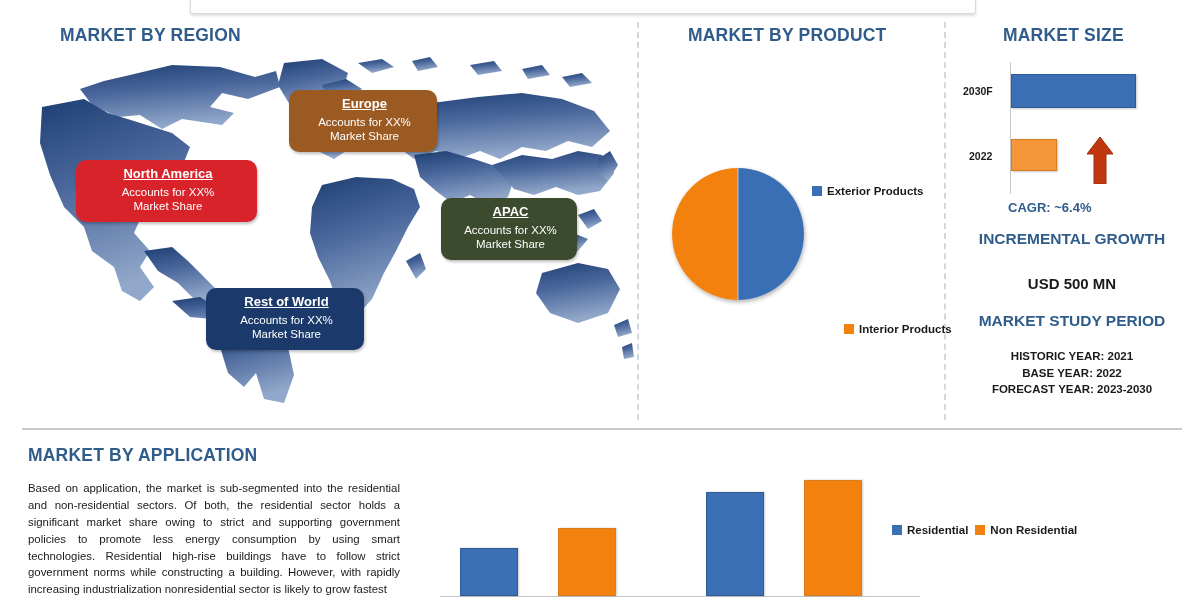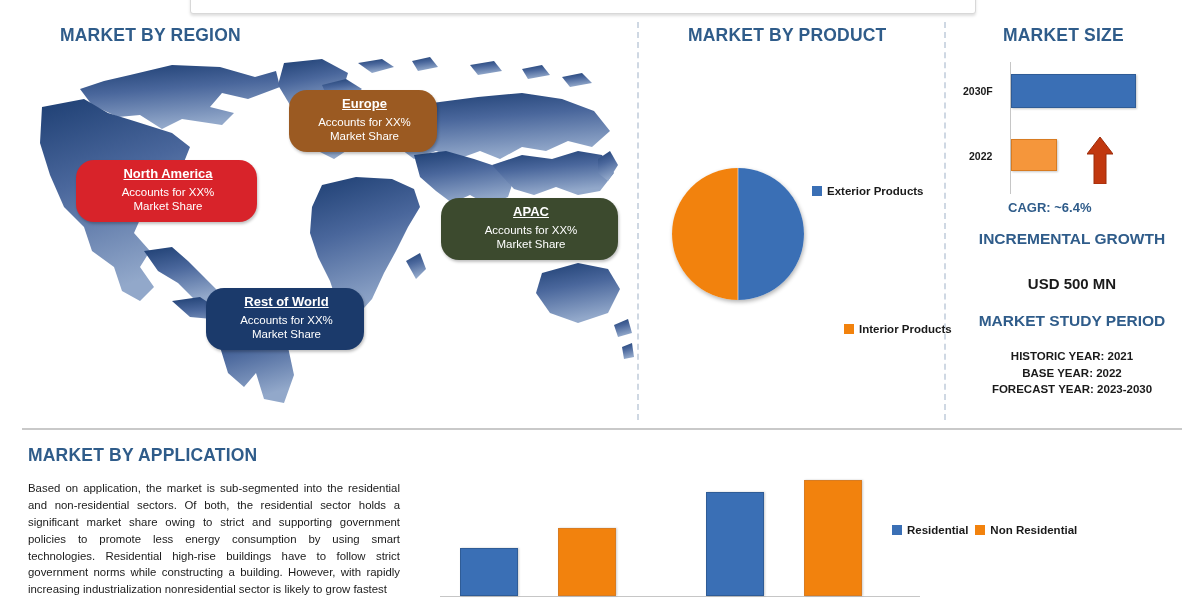--- a/index.html
+++ b/index.html
@@ -50,35 +50,35 @@
   #t-size    { left: 1003px; top: 25px; text-align: center; }
   #t-app     { left: 28px;  top: 445px; }
 
   
   .map-wrap { position: absolute; left: 22px; top: 55px; width: 614px; height: 355px; }
   .map-wrap svg { width: 100%; height: 100%; display: block; }
 
   
   .callout {
     position: absolute;
-    border-radius: 18px;
+    border-radius: 10px;
     color: #ffffff;
     text-align: center;
     padding: 6px 10px 8px 13px;
     box-shadow: 1px 2px 3px rgba(0,0,0,.25);
     line-height: 1.28;
   }
   .callout .ttl {
     display: block; font-weight: bold; font-size: 13px;
     text-decoration: underline; margin-bottom: 2px;
   }
   .callout .ln { display: block; font-size: 11.5px; }
   #c-europe { left: 289px; top: 90px;  width: 148px; background: #9b5a22; }
   #c-na     { left: 76px;  top: 160px; width: 181px; background: #d8232a; }
-  #c-apac   { left: 441px; top: 198px; width: 177px; background: #3c4a2e; text-align: center; }
+  #c-apac   { left: 441px; top: 198px; width: 136px; background: #3c4a2e; text-align: center; }
   #c-row    { left: 206px; top: 288px; width: 158px; background: #1b3a6b; }
 
   
   .pie {
     position: absolute; left: 672px; top: 168px;
     width: 132px; height: 132px; border-radius: 50%;
     background: linear-gradient(to right, #f2820d 0 50%, #3a6fb5 50% 100%);
     box-shadow: 1px 2px 4px rgba(0,0,0,.3);
   }
   .pie-seam {

